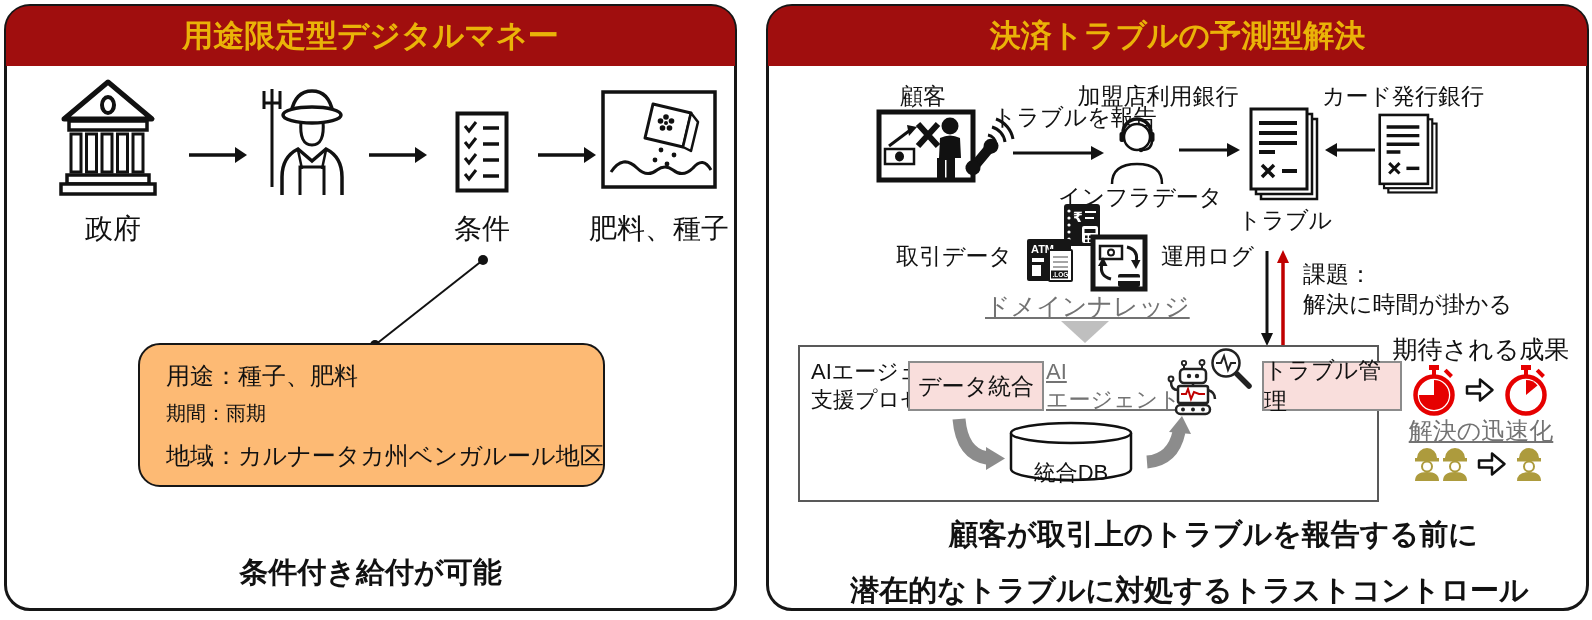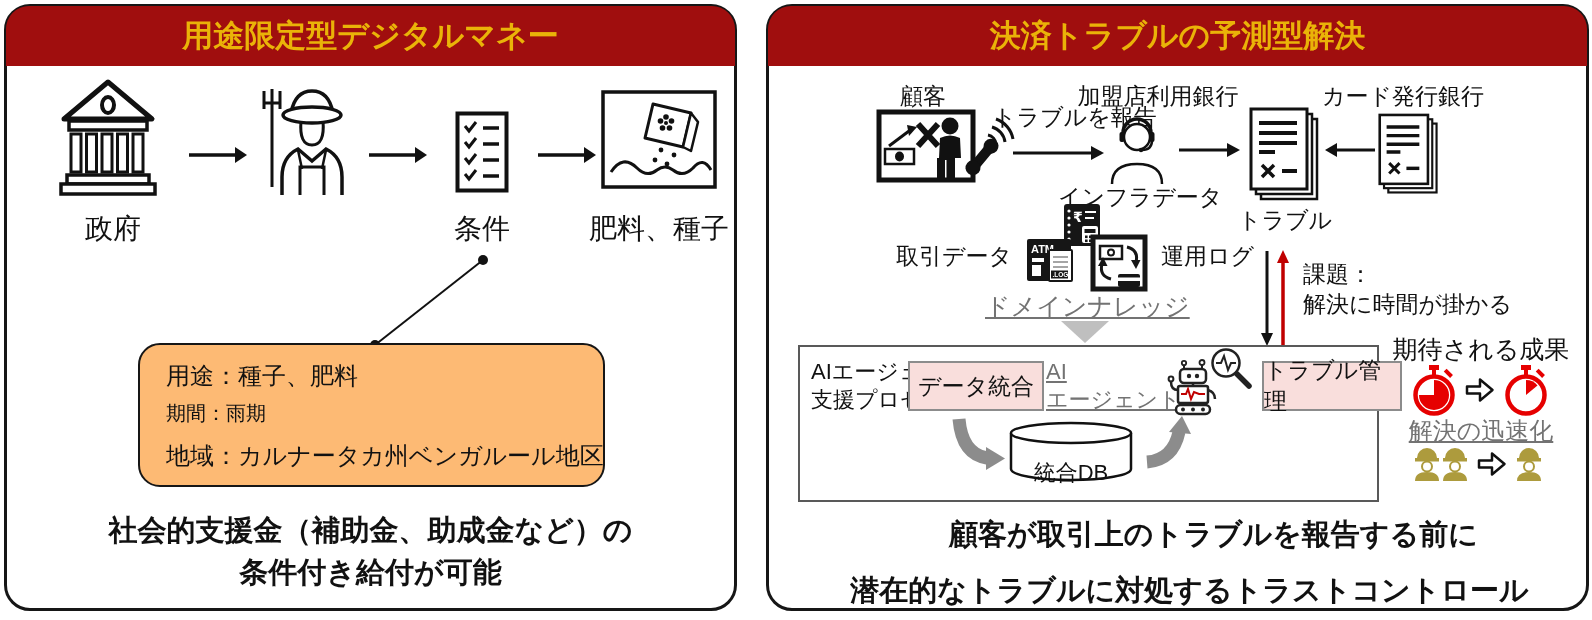--- a/index.html
+++ b/index.html
@@ -108,21 +108,20 @@
       <circle cx="115" cy="7" r="5" fill="#111"></circle>
         <circle cx="7" cy="92" r="5" fill="#111"></circle>
     </svg>
 
     <div class="callout" style="left:131px;top:336px;width:463px;height:140px;">
       <div class="t" style="left:26px;top:17px;font-size:24px;">用途：種子、肥料</div>
       <div class="t" style="left:26px;top:57px;font-size:20px;">期間：雨期</div>
       <div class="t" style="left:26px;top:97px;font-size:24px;">地域：カルナータカ州ベンガルール地区</div>
     </div>
 
-    <div class="footer-line" style="top:504px;">社会的支援金（補助金、助成金など）の</div>
     <div class="footer-line" style="top:546px;">条件付き給付が可能</div>
   </div>
 
   <div class="panel" style="left:766px;width:817px;">
     <div class="panel-header">決済トラブルの予測型解決</div>
 
     <div class="t center" style="left:104px;top:76px;width:100px;">顧客</div>
     <div class="t center" style="left:289px;top:76px;width:200px;">加盟店利用銀行</div>
     <div class="t center" style="left:534px;top:76px;width:200px;">カード発行銀行</div>
 

